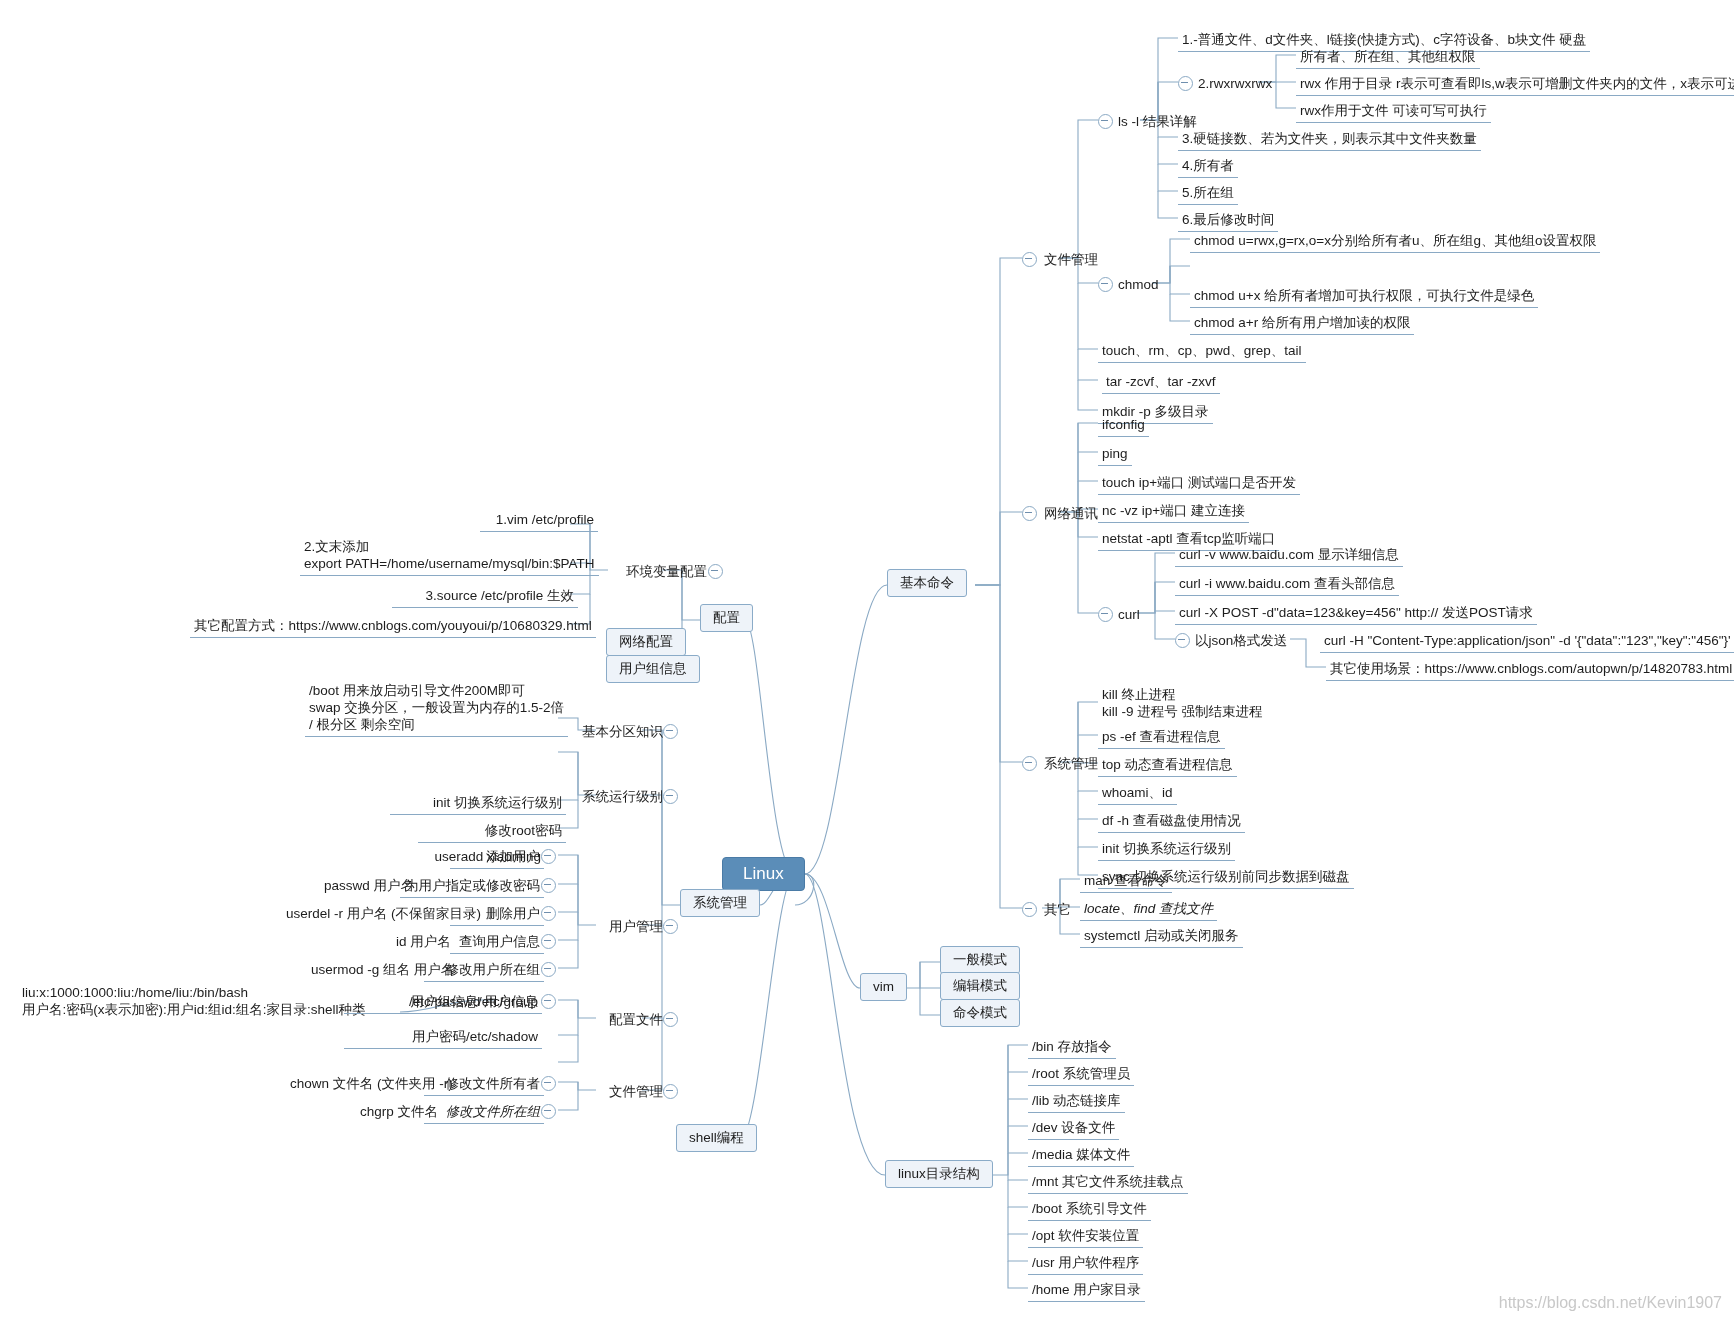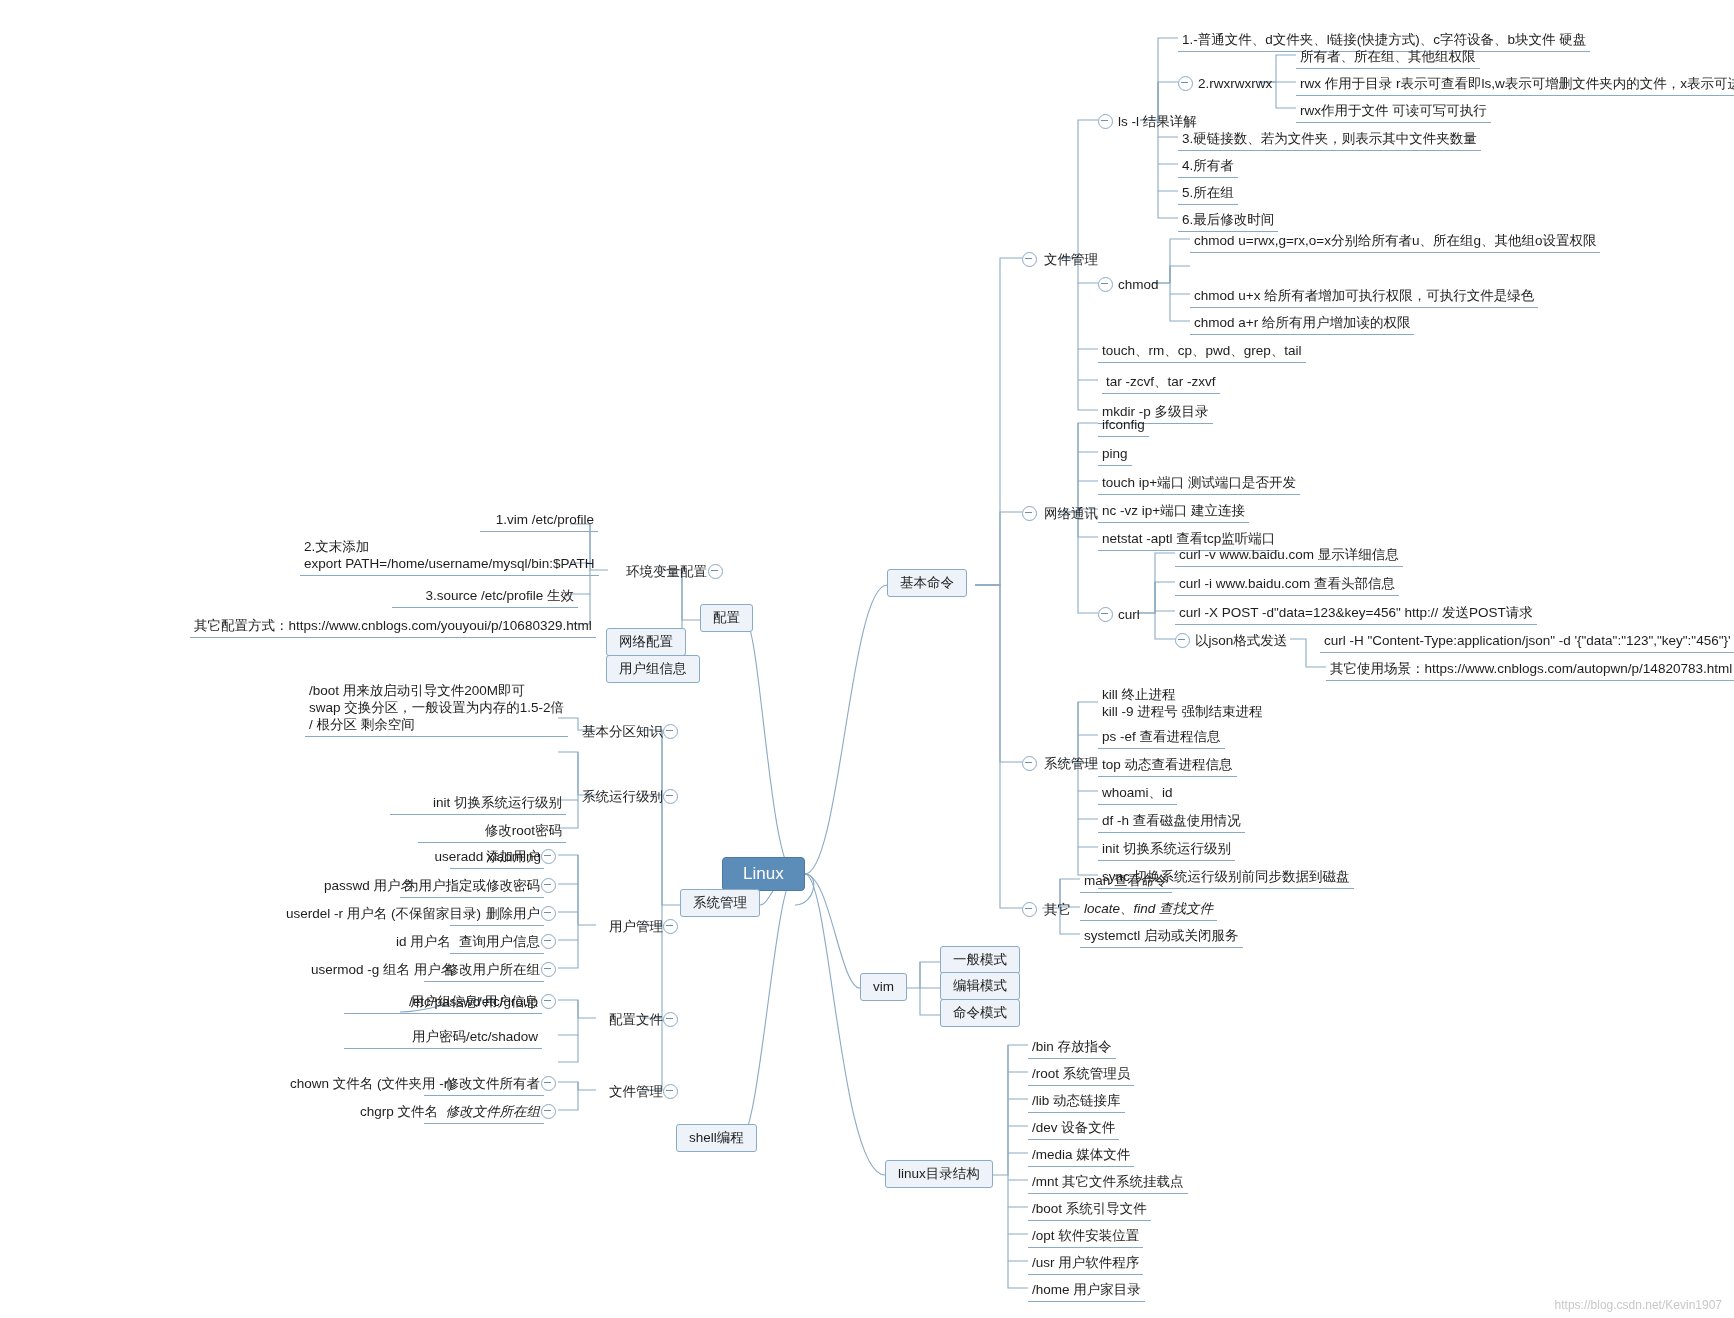--- a/index.html
+++ b/index.html
@@ -62,21 +62,21 @@
     background:#5b8db8;
     border-color:#4a7ba6;
     color:#ffffff;
     font-size:17px;
     padding:8px 20px;
     border-radius:4px;
   }
   .watermark{
     position:absolute;
     right:12px;bottom:6px;
-    font-size:12px;
+    font-size:16px;
     color:#c8c8c8;
     white-space:pre;
   }
   .multiline{white-space:pre;}
 </style>
 </head>
 <body>
 
 <div id="canvas">
 
@@ -330,20 +330,22 @@
 
   <div class="toggle" style="left:541px;top:962px;"></div>
   <div class="node" style="left:307px;top:959px;">usermod -g 组名 用户名</div>
   <div class="node ul r" style="left:424px;top:959px;width:112px;">修改用户所在组</div>
 
   <div class="toggle" style="left:663px;top:1012px;"></div>
   <div class="node r" style="left:563px;top:1009px;width:96px;">配置文件</div>
 
   <div class="toggle" style="left:541px;top:994px;"></div>
   <div class="node r" style="left:370px;top:991px;width:164px;">/etc/passwd 用户信息</div>
+  <div class="node multiline" style="left:18px;top:982px;">liu:x:1000:1000:liu:/home/liu:/bin/bash
+用户名:密码(x表示加密):用户id:组id:组名:家目录:shell种类</div>
 
   <div class="node ul r" style="left:344px;top:1026px;width:190px;">用户密码/etc/shadow</div>
   <div class="node ul r" style="left:344px;top:991px;width:190px;">用户组信息/etc/group</div>
 
   <div class="toggle" style="left:663px;top:1084px;"></div>
   <div class="node r" style="left:563px;top:1081px;width:96px;">文件管理</div>
 
   <div class="toggle" style="left:541px;top:1076px;"></div>
   <div class="node" style="left:286px;top:1073px;">chown 文件名 (文件夹用 -r)</div>
   <div class="node ul r" style="left:424px;top:1073px;width:112px;">修改文件所有者</div>

